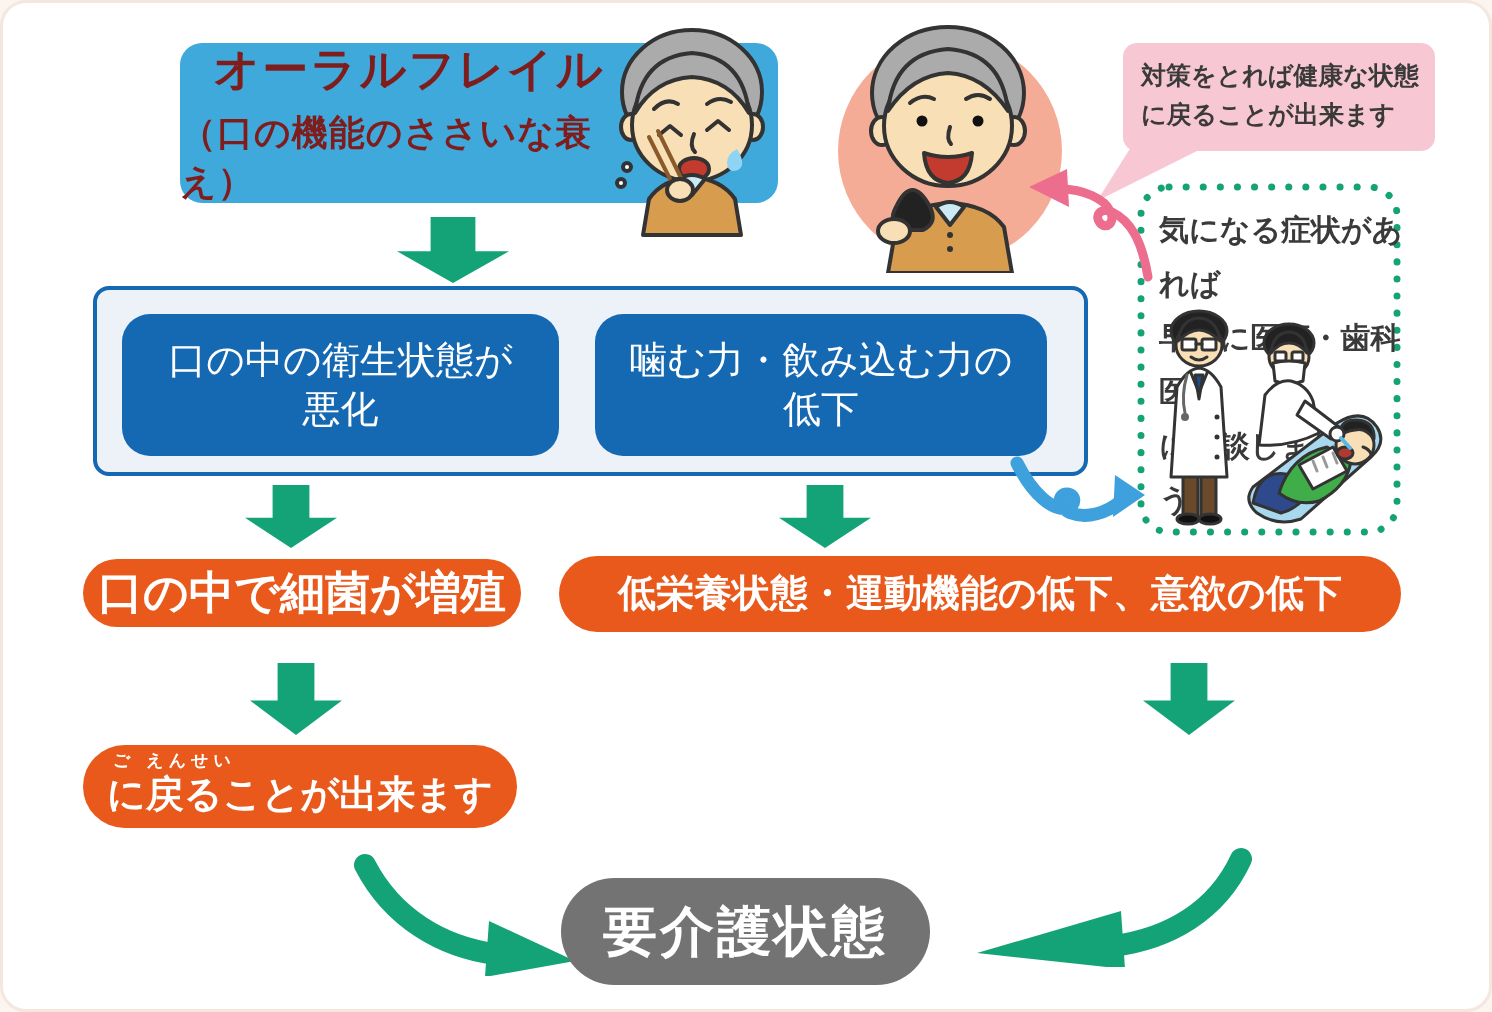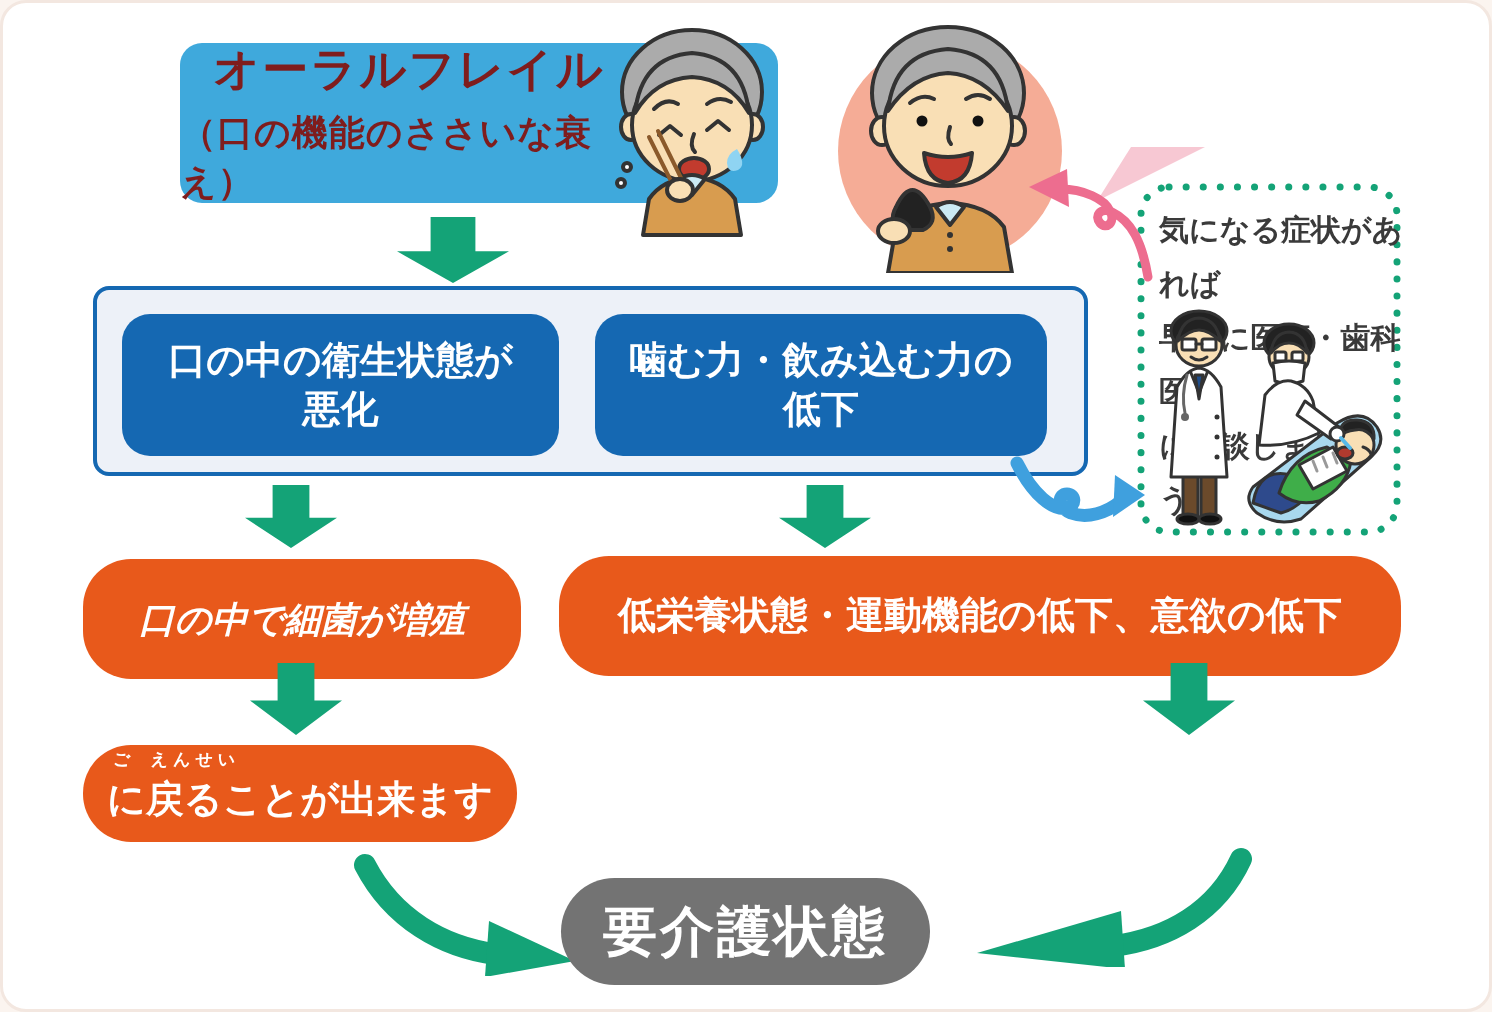--- a/index.html
+++ b/index.html
@@ -29,41 +29,41 @@
     clip-path:polygon(30% 0%,70% 0%,70% 52%,100% 52%,50% 100%,0% 52%,30% 52%);
   }
   
   .mid-container{
     left:90px;top:283px;width:995px;height:190px;background:#EDF1F8;
     border:4px solid #1568B2;border-radius:16px;z-index:0;
   }
   .mid-box{
     position:absolute;top:24px;height:142px;background:#1568B2;border-radius:28px;
     display:flex;align-items:center;justify-content:center;color:#fff;
-    font-weight:bold;font-size:38px;text-align:center;line-height:1.3;
+    font-weight:normal;font-size:38px;text-align:center;line-height:1.3;
   }
   .mid-left{left:25px;width:437px;}
   .mid-right{left:498px;width:452px;}
   
   .bubble{
     left:1120px;top:40px;width:312px;height:108px;background:#F7C8D3;border-radius:14px;
     color:#3a3a3a;font-size:25px;font-weight:600;line-height:1.55;
     padding:14px 0 0 18px;z-index:4;
   }
   
   .dotted-box{left:1132px;top:178px;width:268px;height:357px;z-index:3;}
   .consult-text{
     position:absolute;left:24px;top:22px;color:#3a3a3a;
     font-size:30px;font-weight:600;line-height:1.8;
   }
   
   .orange{background:#E8591B;}
-  .o1{left:80px;top:556px;width:438px;height:120px;border-radius:48px;font-size:36px;font-style:italic;}
-  .o2{left:556px;top:553px;width:842px;height:120px;border-radius:50px;font-size:38px;}
-  .o3{left:80px;top:742px;width:434px;height:97px;border-radius:48px;font-size:38px;padding-top:16px;font-family:Liberation Mono, monospace;}
+  .o1{left:80px;top:556px;width:438px;height:68px;border-radius:48px;font-size:45px;}
+  .o2{left:556px;top:553px;width:842px;height:76px;border-radius:50px;font-size:38px;}
+  .o3{left:80px;top:742px;width:434px;height:83px;border-radius:48px;font-size:38px;padding-top:16px;}
   .o4{left:997px;top:740px;width:382px;height:95px;border-radius:48px;font-size:42px;}
   .furigana{
     position:absolute;left:30px;top:5px;font-size:17px;font-weight:bold;
     letter-spacing:5px;color:#fff;
   }
   
   .navy{left:558px;top:875px;width:369px;height:107px;background:#737373;border-radius:54px;font-size:54px;letter-spacing:3px;}
   svg{display:block;}
 </style>
 </head>
@@ -120,20 +120,22 @@
         <path d="M70,262 L78,216 Q94,194 132,192 Q170,194 186,216 L194,262 Z" fill="#D89C4F"></path>
         <path d="M118,196 L132,214 L146,196 Q139,191 132,191 Q125,191 118,196 Z" fill="#CBEAF4"></path>
         <circle cx="132" cy="224" r="3" fill="#333" stroke="none"></circle>
         <circle cx="132" cy="238" r="3" fill="#333" stroke="none"></circle>
         <path d="M78,196 Q94,162 112,196 Q120,212 105,219 L85,219 Q69,212 78,196 Z" fill="#222"></path>
         <ellipse cx="76" cy="220" rx="16" ry="12" fill="#F9DFB5"></ellipse>
       </g>
     </svg>
   </div>
 
+  <div class="abs bubble ml">対策をとれば健康な状態
+に戻ることが出来ます</div>
   <svg class="abs" style="left:1090px;top:144px;z-index:3;" width="120" height="58" viewBox="0 0 120 58">
     <polygon points="38,0 112,0 4,54" fill="#F7C8D3"></polygon>
   </svg>
 
   <svg class="abs" style="left:1012px;top:158px;z-index:4;" width="150" height="130" viewBox="0 0 150 130">
     <path d="M133,116 C127,80 116,60 97,51 C85,46 79,55 85,62 C91,69 101,62 95,50 C90,38 68,28 46,28" fill="none" stroke="#ED6D8F" stroke-width="9" stroke-linecap="round"></path>
     <polygon points="52,8 14,26 54,46" fill="#ED6D8F"></polygon>
   </svg>
 
   <div class="abs down-arrow" style="left:394px;top:214px;width:112px;height:66px;"></div>

